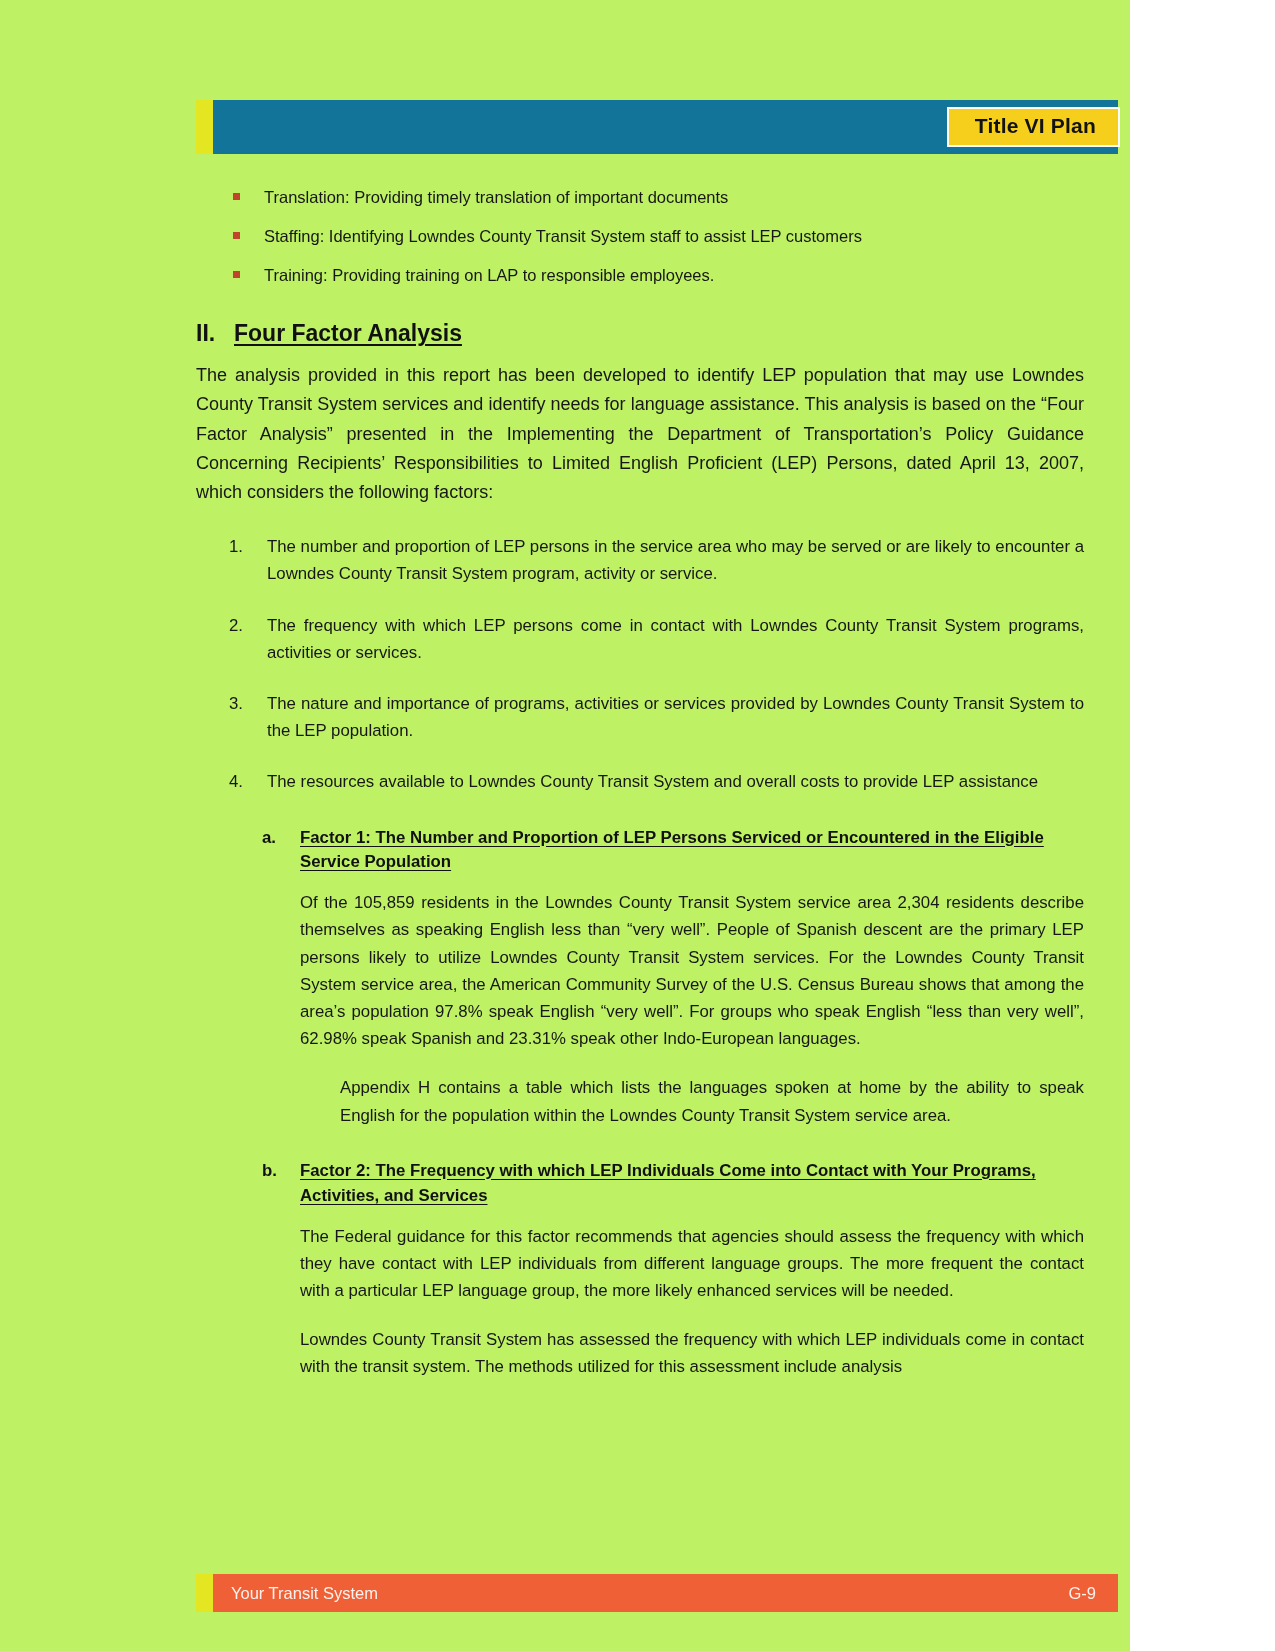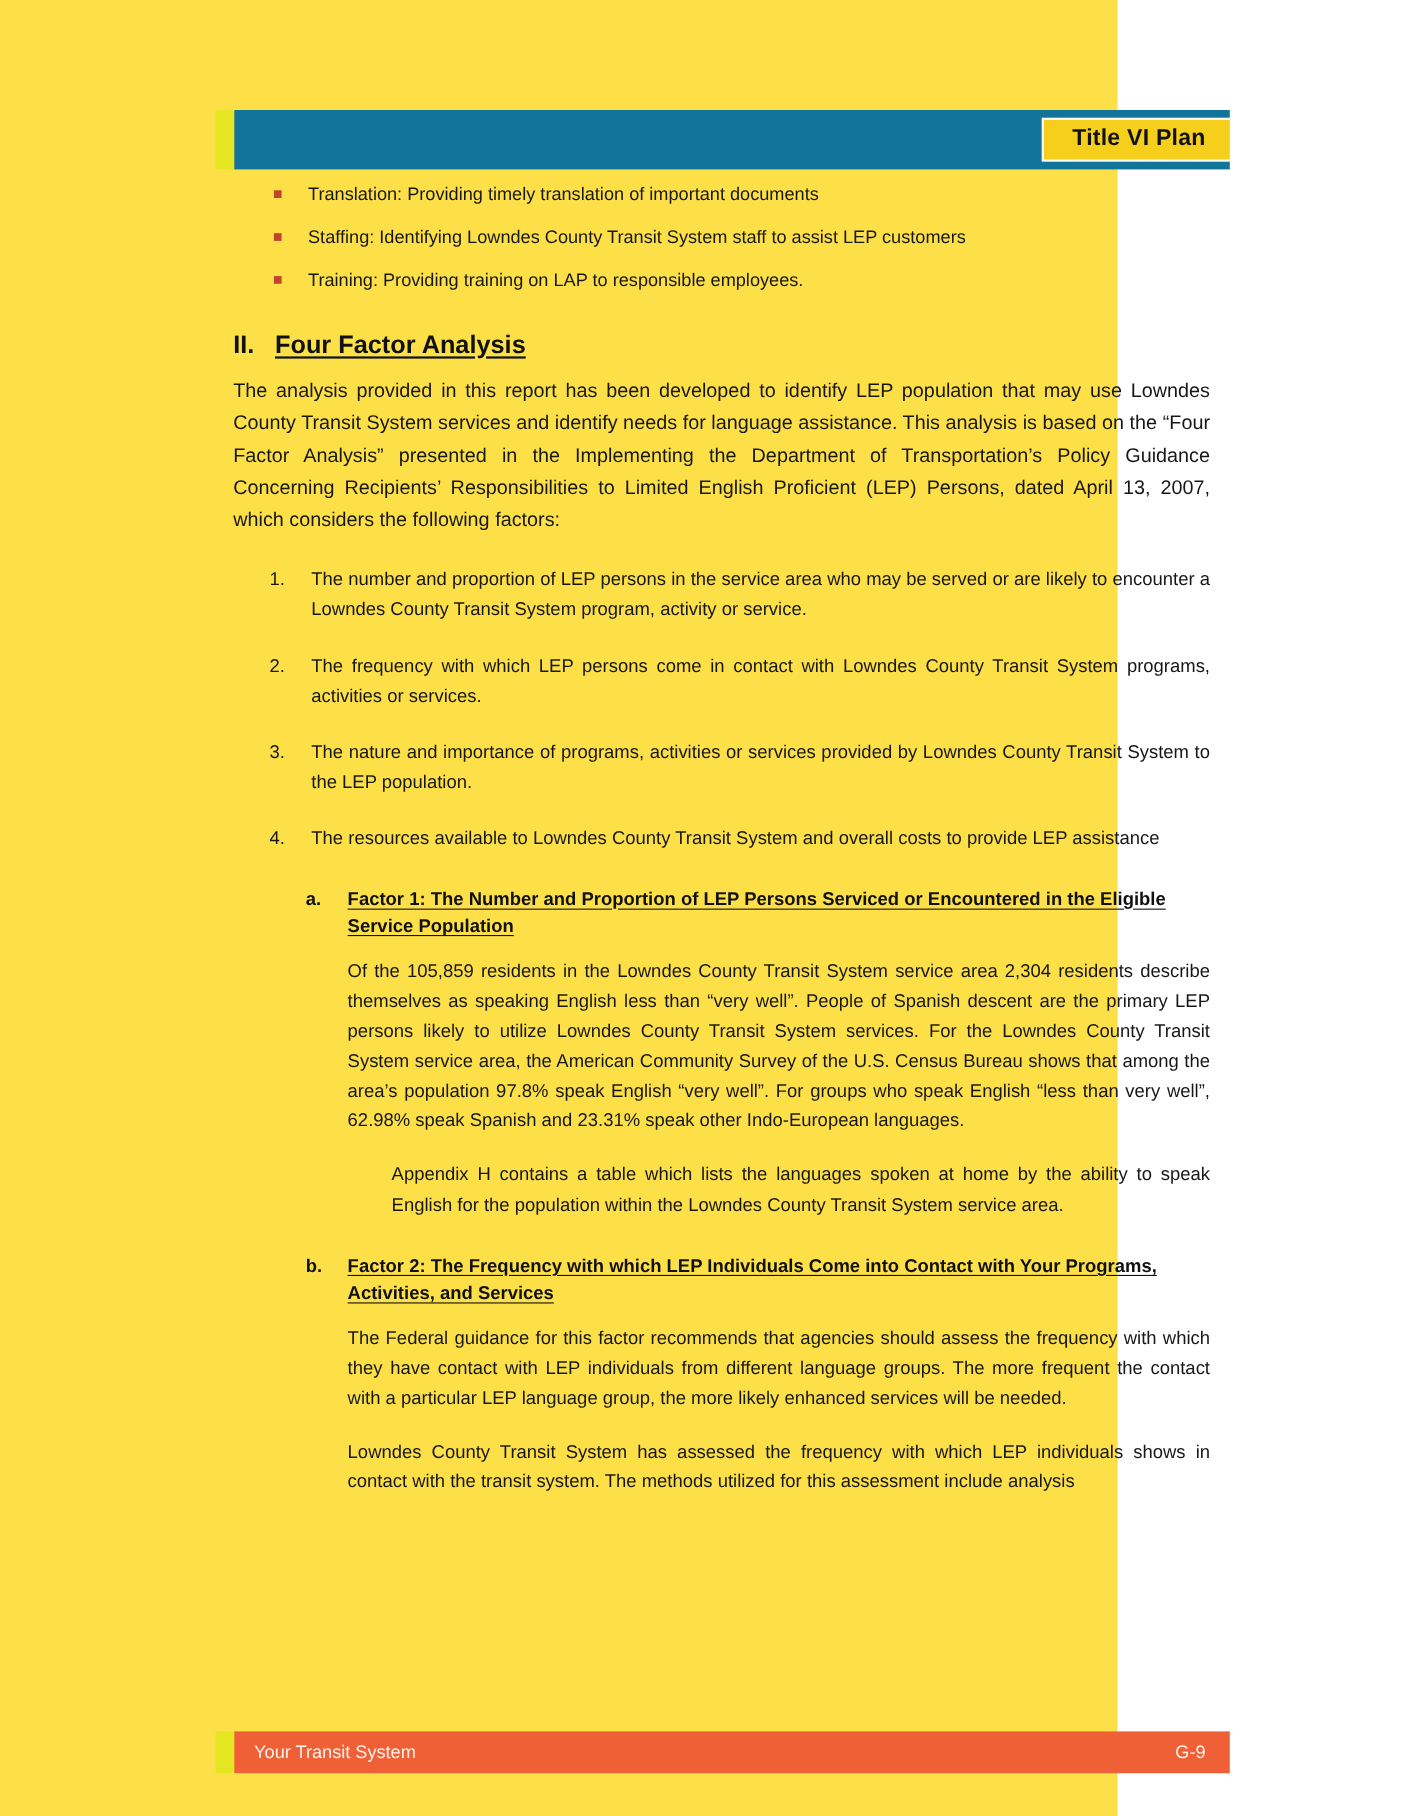--- a/index.html
+++ b/index.html
@@ -14,23 +14,23 @@
     position: relative;
     font-family: "Liberation Sans", sans-serif;
     color: #1a1a1a;
     overflow: hidden;
   }
 
   
   .page-sheet {
     position: absolute;
     left: 0; top: 0;
-    width: 1016px;
+    width: 1130px;
     height: 1651px;
-    background: #fde047;
+    background: #bef264;
   }
 
   
   .header-banner {
     position: absolute;
     left: 196px;
     top: 100px;
     width: 922px;
     height: 54px;
     display: flex;
@@ -59,23 +59,22 @@
     margin-right: 0px;
     box-shadow: 0 0 0 2px #fdfdfb;
     white-space: nowrap;
     line-height: 1.15;
   }
 
   
   .content {
     position: absolute;
     left: 196px;
-    top: 166px;
+    top: 186px;
     width: 888px;
-    margin-left: 16px;
   }
 
   .top-bullets {
     margin: 0;
     padding: 0;
     list-style: none;
   }
   .top-bullets li {
     position: relative;
     padding-left: 68px;
@@ -273,21 +272,21 @@
       <p class="alpha-body">Of the 105,859 residents in the Lowndes County Transit System service area 2,304 residents describe themselves as speaking English less than “very well”. People of Spanish descent are the primary LEP persons likely to utilize Lowndes County Transit System services. For the Lowndes County Transit System service area, the American Community Survey of the U.S. Census Bureau shows that among the area’s population 97.8% speak English “very well”. For groups who speak English “less than very well”, 62.98% speak Spanish and 23.31% speak other Indo-European languages.</p>
       <p class="alpha-body indented">Appendix H contains a table which lists the languages spoken at home by the ability to speak English for the population within the Lowndes County Transit System service area.</p>
     </div>
 
     <div class="alpha-block">
       <div class="alpha-head">
         <span class="marker">b.</span>
         <span class="head-text">Factor 2: The Frequency with which LEP Individuals Come into Contact with Your Programs, Activities, and Services</span>
       </div>
       <p class="alpha-body">The Federal guidance for this factor recommends that agencies should assess the frequency with which they have contact with LEP individuals from different language groups. The more frequent the contact with a particular LEP language group, the more likely enhanced services will be needed.</p>
-      <p class="alpha-body">Lowndes County Transit System has assessed the frequency with  which LEP individuals shows in contact with the transit system. The methods utilized for this assessment  include analysis</p>
+      <p class="alpha-body">Lowndes County Transit System has assessed the frequency with  which LEP individuals come in contact with the transit system. The methods utilized for this assessment  include analysis</p>
     </div>
 
   </div>
 
   <div class="footer-banner">
     <div class="footer-accent"></div>
     <div class="footer-bar">
       <span>Your Transit System</span>
       <span class="footer-page">G-9</span>
     </div>

